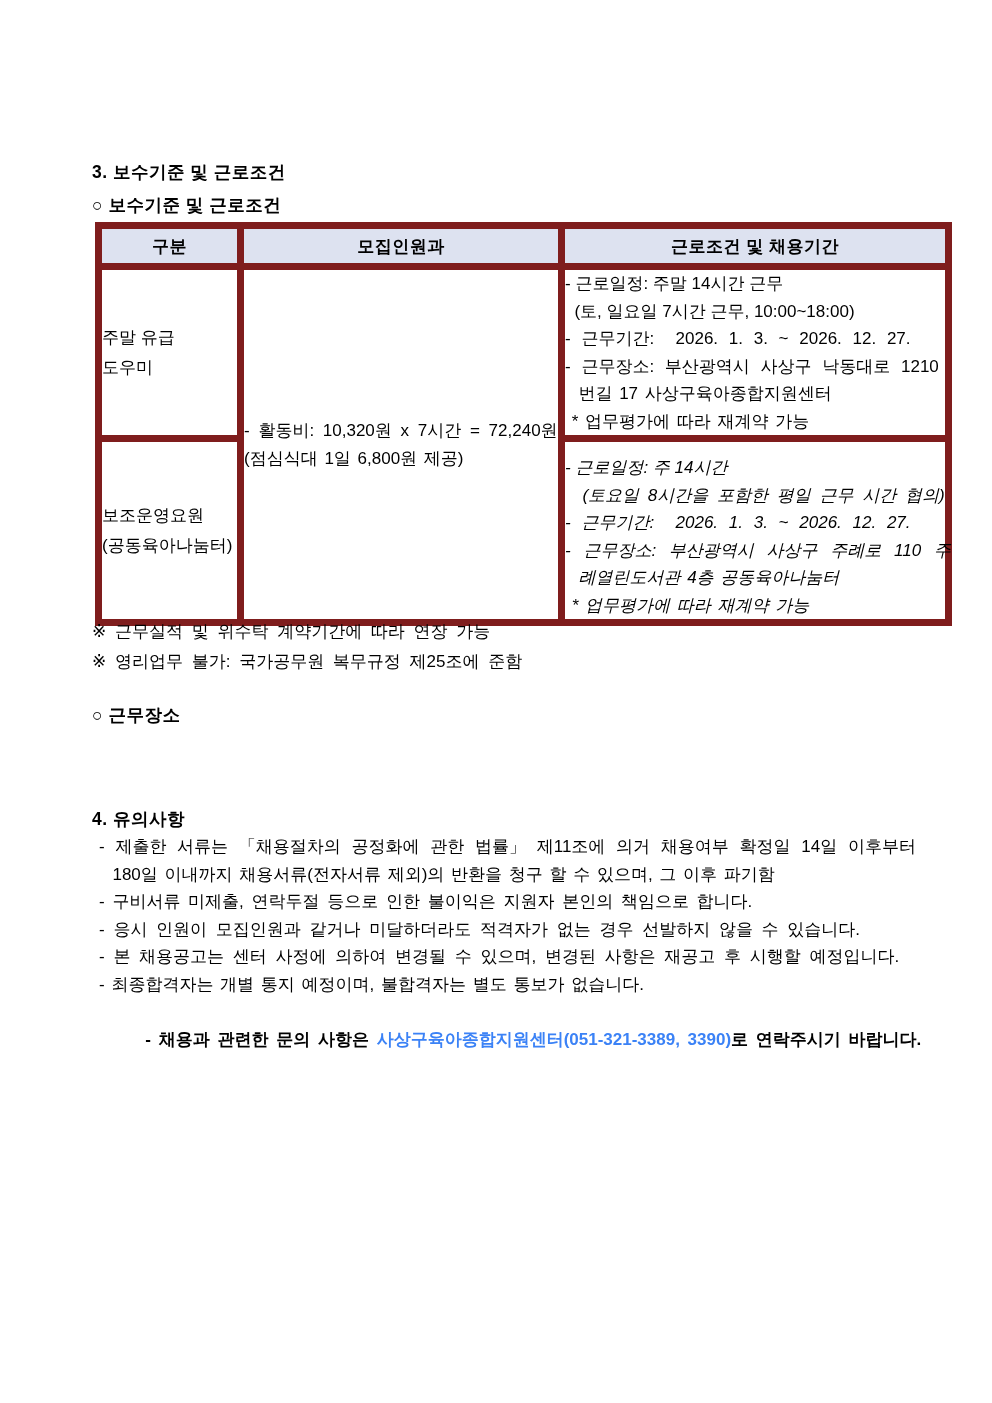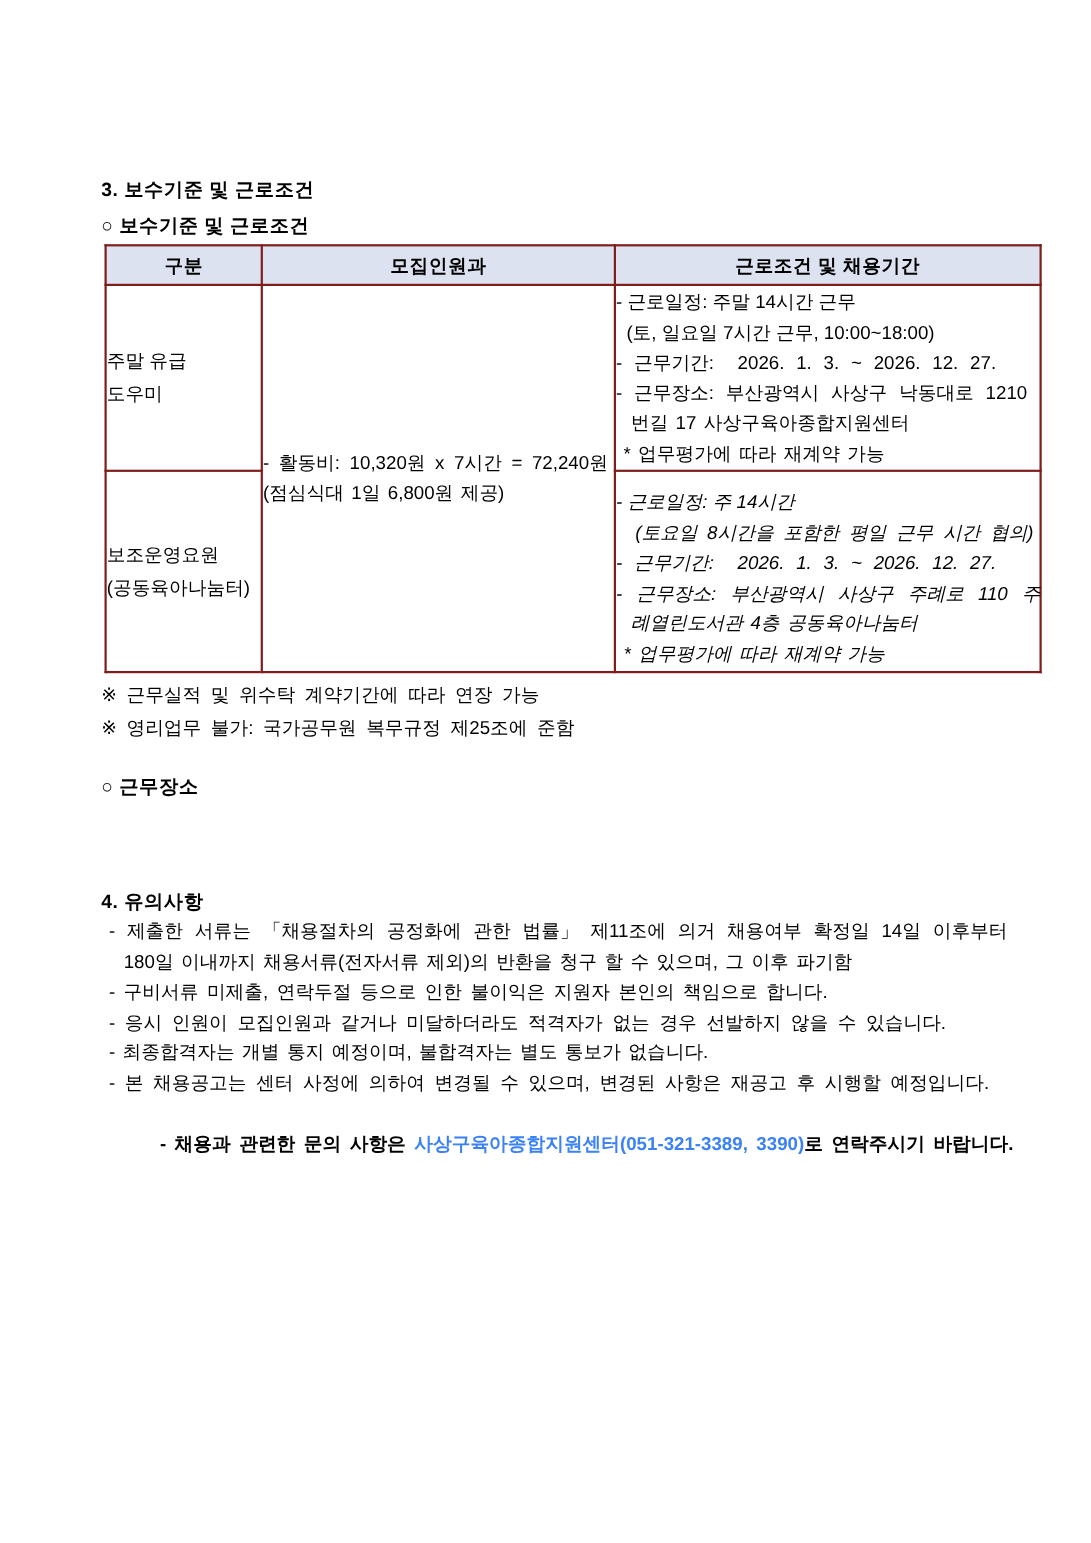--- a/index.html
+++ b/index.html
@@ -14,21 +14,21 @@
   .ln{white-space:pre;font-size:17px;line-height:27.5px;}
   .ws2{word-spacing:2px;} .ws3{word-spacing:3px;} .ws4{word-spacing:4px;}
   .ws6{word-spacing:6px;} .ws8{word-spacing:8px;}
 
   table.pay-table{
     position:absolute;left:95px;top:222px;width:850px;
     border-collapse:collapse;table-layout:fixed;
     border:2px solid #000000;
   }
   table.pay-table th, table.pay-table td{
-    border:2px solid #7f1d1d;padding:0;vertical-align:middle;
+    border:7px solid #7f1d1d;padding:0;vertical-align:middle;
   }
   table.pay-table th{
     background:#dde2f0;font-size:17px;font-weight:bold;
     height:34px;text-align:center;letter-spacing:0.5px;
   }
   td.cat{ text-align:left;font-size:17px;line-height:30px; }
   td.cond{ vertical-align:top;padding:4px 2px 0 8px;margin-left:24px; }
   tr.r2 td.cond{ padding-top:12px;font-style:italic; }
   td.pay{ vertical-align:middle;padding:0 10px 0 6px; }
   td.pay .payline{ white-space:pre;font-size:17px;line-height:28px; }
@@ -106,20 +106,20 @@
   </div>
 
   <div class="abs h-title workplace-title">○ 근무장소</div>
 
   <div class="abs h-title s4-title">4. 유의사항</div>
   <div class="abs s4-items">
     <div class="ln ws6">- 제출한 서류는 「채용절차의 공정화에 관한 법률」 제11조에 의거 채용여부 확정일 14일 이후부터</div>
     <div class="ln ws2">  180일 이내까지 채용서류(전자서류 제외)의 반환을 청구 할 수 있으며, 그 이후 파기함</div>
     <div class="ln ws3">- 구비서류 미제출, 연락두절 등으로 인한 불이익은 지원자 본인의 책임으로 합니다.</div>
     <div class="ln ws4">- 응시 인원이 모집인원과 같거나 미달하더라도 적격자가 없는 경우 선발하지 않을 수 있습니다.</div>
+    <div class="ln ws4">- 본 채용공고는 센터 사정에 의하여 변경될 수 있으며, 변경된 사항은 재공고 후 시행할 예정입니다.</div>
     <div class="ln ws2">- 최종합격자는 개별 통지 예정이며, 불합격자는 별도 통보가 없습니다.</div>
-    <div class="ln ws4">- 본 채용공고는 센터 사정에 의하여 변경될 수 있으며, 변경된 사항은 재공고 후 시행할 예정입니다.</div>
     <div class="ln ws3 bold">
       <span>- 채용과 관련한 문의 사항은 </span><span class="blue">사상구육아종합지원센터(051-321-3389, 3390)</span><span>로 연락주시기 바랍니다.</span>
     </div>
   </div>
 
 </div>
 
 </body></html>

